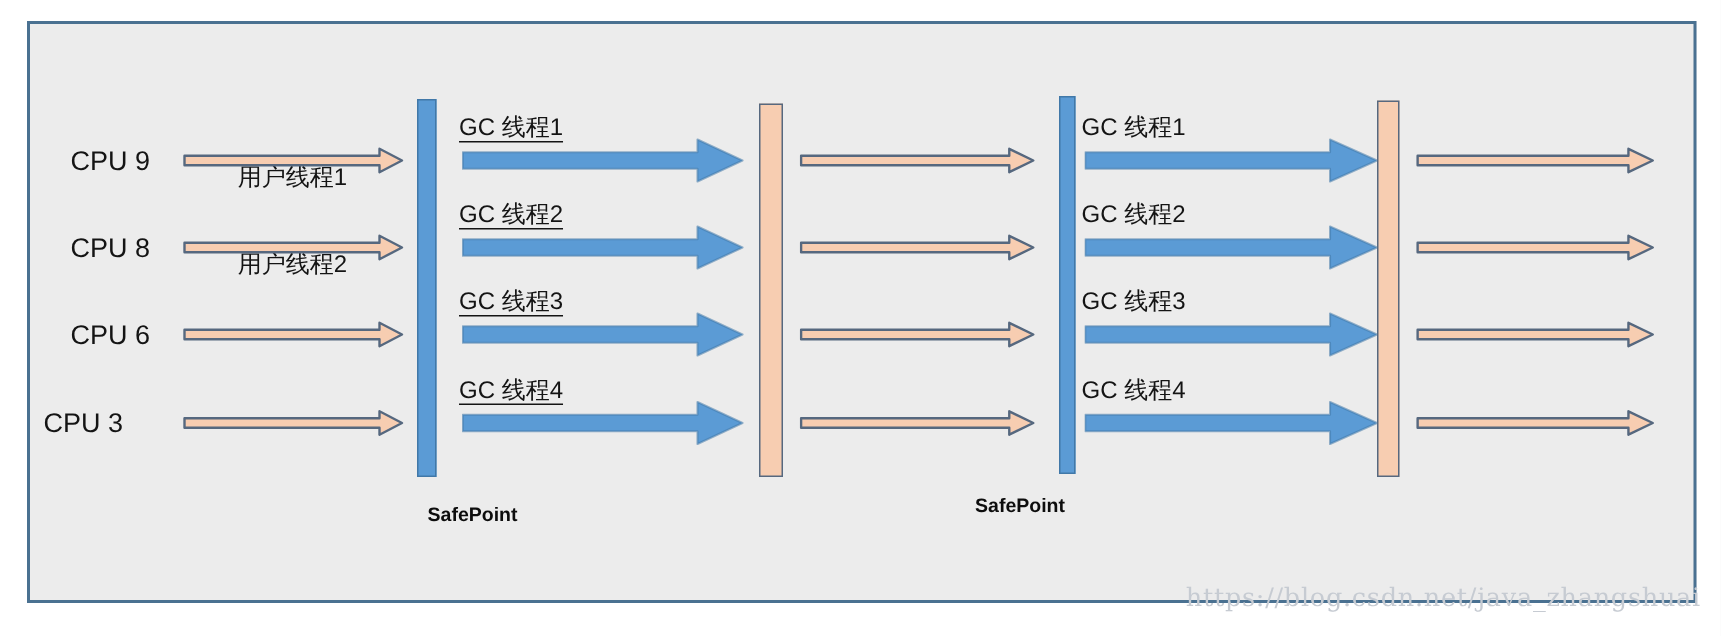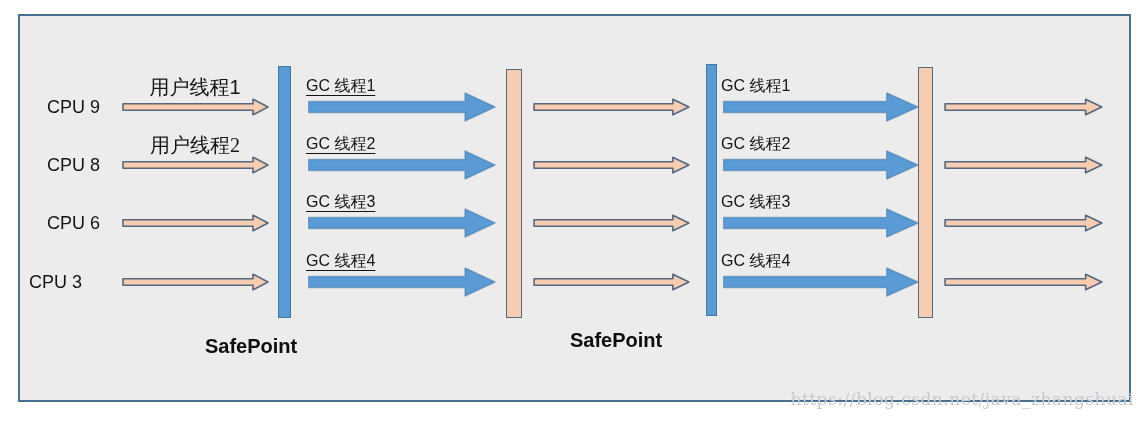--- a/index.html
+++ b/index.html
@@ -8,24 +8,24 @@
     font-family:"Liberation Sans", sans-serif;overflow:hidden;
     --blue-fill:#5b9bd5; --blue-stroke:#4178a8; --peach-fill:#f7cdb1; --peach-stroke:#56687f;
     --frame-border:#4a7191; --canvas-bg:#ececec; --text:#141414; --watermark:#c6cbd2;
   }
   .frame{
     position:absolute;left:18px;top:14px;width:1113px;height:388px;box-sizing:border-box;
     border:2px solid var(--frame-border);background:var(--canvas-bg);
   }
   .abs{position:absolute;}
   .cpu-label{font-size:18px;color:var(--text);line-height:24px;white-space:nowrap;}
-  .thread-label{font-size:20px;color:var(--text);text-align:center;line-height:22px;white-space:nowrap;}
+  .thread-label{font-size:16px;color:var(--text);text-align:center;line-height:22px;white-space:nowrap;margin-top:32px;}
   .gc-label{font-size:16px;color:var(--text);text-align:left;line-height:24px;white-space:nowrap;}
   .gc-label.underlined{text-decoration:underline;text-decoration-thickness:1px;text-underline-offset:4px;}
-  .safepoint-label{font-size:20px;font-weight:600;color:#0d0d0d;text-align:left;white-space:nowrap;}
+  .safepoint-label{font-size:13px;font-weight:600;color:#0d0d0d;text-align:right;white-space:nowrap;}
   .vbar{box-sizing:border-box;}
   .vbar.blue{background:var(--blue-fill);border:1px solid var(--blue-stroke);}
   .vbar.peach{background:var(--peach-fill);border:1px solid var(--peach-stroke);}
   svg.thin-arrow path{fill:var(--peach-fill);stroke:var(--peach-stroke);stroke-width:1.6;stroke-linejoin:round;vector-effect:non-scaling-stroke;}
   svg.thick-arrow path{fill:var(--blue-fill);stroke:var(--blue-stroke);stroke-opacity:.55;stroke-width:1.4;stroke-linejoin:round;vector-effect:non-scaling-stroke;}
   .watermark{
     position:absolute;top:389px;right:13px;font-family:"DejaVu Serif", serif;
     font-size:17px;letter-spacing:.5px;color:var(--watermark);white-space:nowrap;z-index:5;
   }
 </style>
@@ -34,21 +34,21 @@
 
 <div class="page" style="--blue-fill: #5b9bd5; --blue-stroke: #4178a8; --peach-fill: #f7cdb1; --peach-stroke: #56687f; --frame-border: #4a7191; --canvas-bg: #ececec; --text: #141414; --watermark: #c6cbd2;">
   <div class="frame"></div>
 
   <div class="abs cpu-label" style="left:47px;top:95px;">CPU 9</div>
   <div class="abs cpu-label" style="left:47px;top:153px;">CPU 8</div>
   <div class="abs cpu-label" style="left:47px;top:211px;">CPU 6</div>
   <div class="abs cpu-label" style="left:29px;top:270px;">CPU 3</div>
 
   <div class="abs thread-label" style="left:120px;top:76px;width:150px;">用户线程1</div>
-  <div class="abs thread-label" style="left:120px;top:134px;width:150px;font-family:Liberation Serif, serif;">用户线程2</div>
+  <div class="abs thread-label" style="left:120px;top:134px;width:150px;">用户线程2</div>
 
   <svg class="abs thin-arrow" style="left:122px;top:97px;" width="148" height="20" viewBox="0 0 148 20" preserveAspectRatio="none">
       <path d="M1 6.8 H131 V2.2 L146 10 L131 17.8 V13.2 H1 Z"></path>
     </svg>
   <svg class="abs thin-arrow" style="left:122px;top:155px;" width="148" height="20" viewBox="0 0 148 20" preserveAspectRatio="none">
       <path d="M1 6.8 H131 V2.2 L146 10 L131 17.8 V13.2 H1 Z"></path>
     </svg>
   <svg class="abs thin-arrow" style="left:122px;top:213px;" width="148" height="20" viewBox="0 0 148 20" preserveAspectRatio="none">
       <path d="M1 6.8 H131 V2.2 L146 10 L131 17.8 V13.2 H1 Z"></path>
     </svg>

